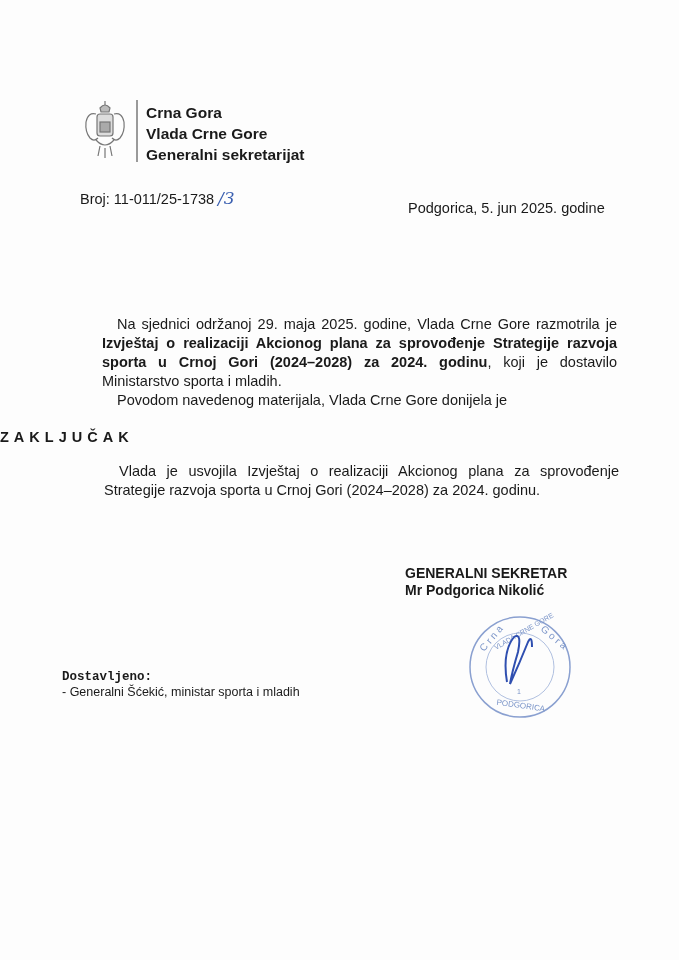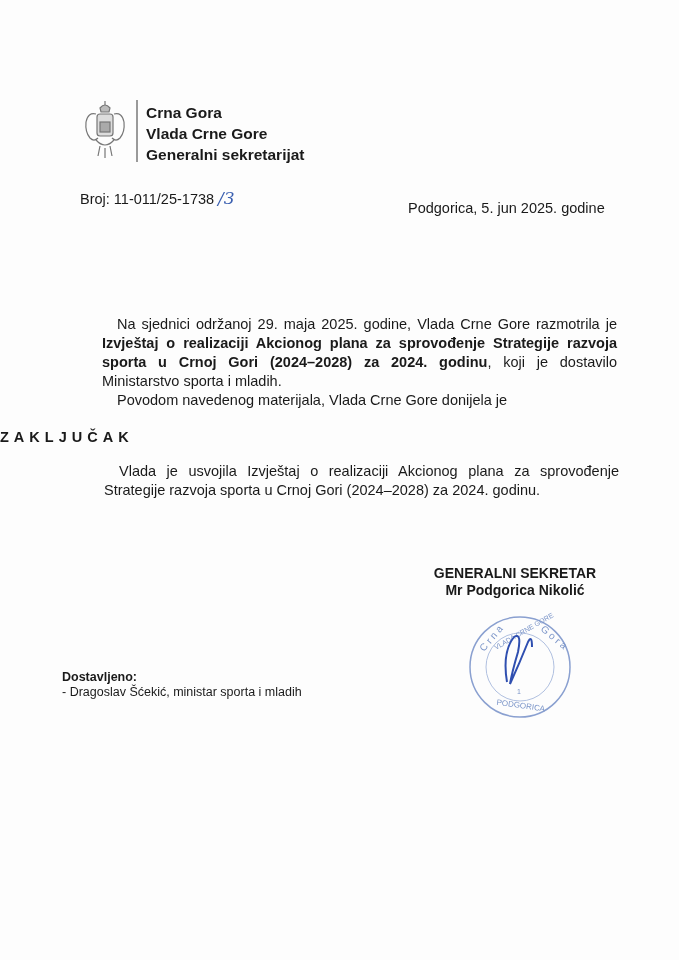--- a/index.html
+++ b/index.html
@@ -13,24 +13,24 @@
     .vbar { left: 136px; top: 100px; width: 2px; height: 62px; background: #9a9a9a; }
     .header-lines { left: 146px; top: 102px; font-size: 15.5px; font-weight: bold; line-height: 21px; }
     .broj { left: 80px; top: 188px; font-size: 14.5px; }
     .broj .hand { color: #3a5fb0; font-family: "DejaVu Serif", serif; font-style: italic; font-size: 17px; margin-left: 4px; }
     .date { left: 408px; top: 200px; font-size: 14.5px; }
     .body-p { left: 102px; width: 515px; font-size: 14.5px; line-height: 19px; text-align: justify; }
     .p1 { top: 315px; text-indent: 15px; left: 102px; }
     .p2 { top: 392px; left: 117px; font-size: 14.5px; }
     .zak { left: 0; width: 679px; top: 429px; text-align: left; font-size: 14.5px; font-weight: bold; letter-spacing: 5px; }
     .p3 { top: 462px; left: 104px; width: 515px; text-indent: 15px; font-size: 14.5px; line-height: 19px; }
-    .sig { left: 405px; top: 565px; width: 220px; text-align: center; font-size: 14px; font-weight: bold; line-height: 17px; }
+    .sig { left: 405px; top: 565px; width: 220px; font-size: 14px; font-weight: bold; line-height: 17px; }
     .stamp { left: 462px; top: 612px; width: 116px; height: 110px; }
     .dost { left: 62px; top: 670px; font-size: 12.5px; line-height: 15px; }
-    .dost .title { font-weight: bold; }
+    .dost .title { font-weight: bold; font-family: Liberation Mono, monospace; }
     b { font-weight: bold; }
   </style>
 </head>
 <body>
 
 <svg class="abs crest" viewBox="0 0 46 60">
   <g fill="none" stroke="#777" stroke-width="1.2">
     <path d="M18 8 Q23 2 28 8 L27 12 L19 12 Z" fill="#bbb"></path>
     <path d="M23 1 L23 5"></path>
     <path d="M14 14 Q6 12 4 22 Q3 32 8 38 Q12 42 16 38"></path>
@@ -75,14 +75,14 @@
   <text x="22" y="40" font-size="10" fill="#7a94c8" font-family="Liberation Sans, sans-serif" transform="rotate(-50 22 40)">C r n a</text>
   <text x="78" y="18" font-size="10" fill="#7a94c8" font-family="Liberation Sans, sans-serif" transform="rotate(40 78 18)">G o r a</text>
   <text x="34" y="38" font-size="7" fill="#7a94c8" font-family="Liberation Sans, sans-serif" transform="rotate(-30 34 38)">VLADA CRNE GORE</text>
   <text x="55" y="82" font-size="7" fill="#7a94c8" font-family="Liberation Sans, sans-serif">1</text>
   <text x="34" y="96" font-size="8" fill="#7a94c8" font-family="Liberation Sans, sans-serif" transform="rotate(8 58 96)">PODGORICA</text>
   <path d="M45 70 Q40 40 52 25 Q60 20 56 40 Q50 60 48 72 Q58 50 66 30 Q70 22 70 35" fill="none" stroke="#2f4fb0" stroke-width="2"></path>
 </svg>
 
 <div class="abs dost">
   <div class="title">Dostavljeno:</div>
-  <div>- Dragoslav Šćekić, ministar sporta i mladih</div>
+  <div>- Generalni Šćekić, ministar sporta i mladih</div>
 </div>
 
 </body></html>

